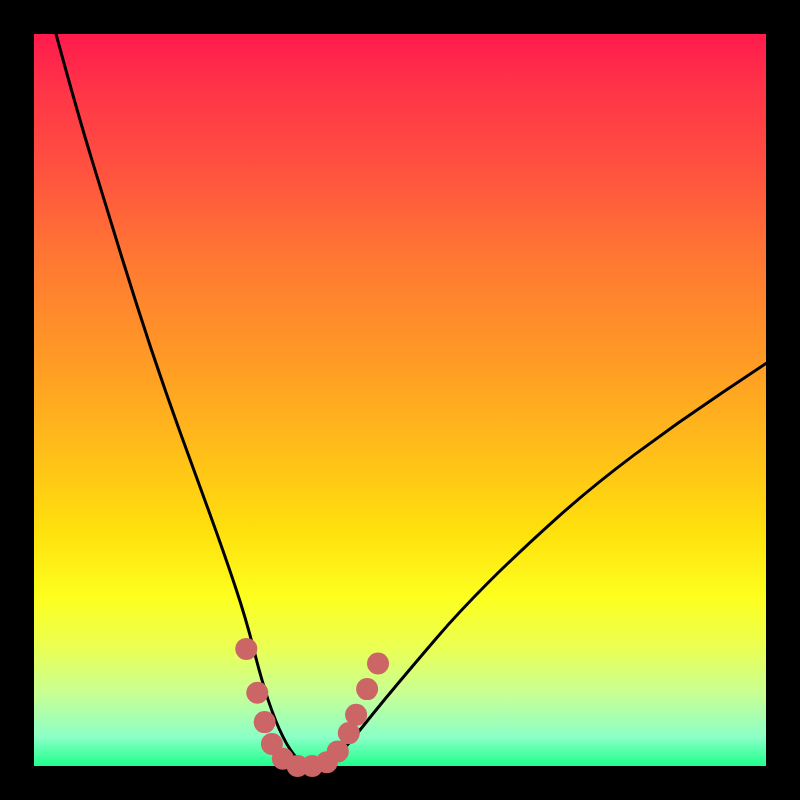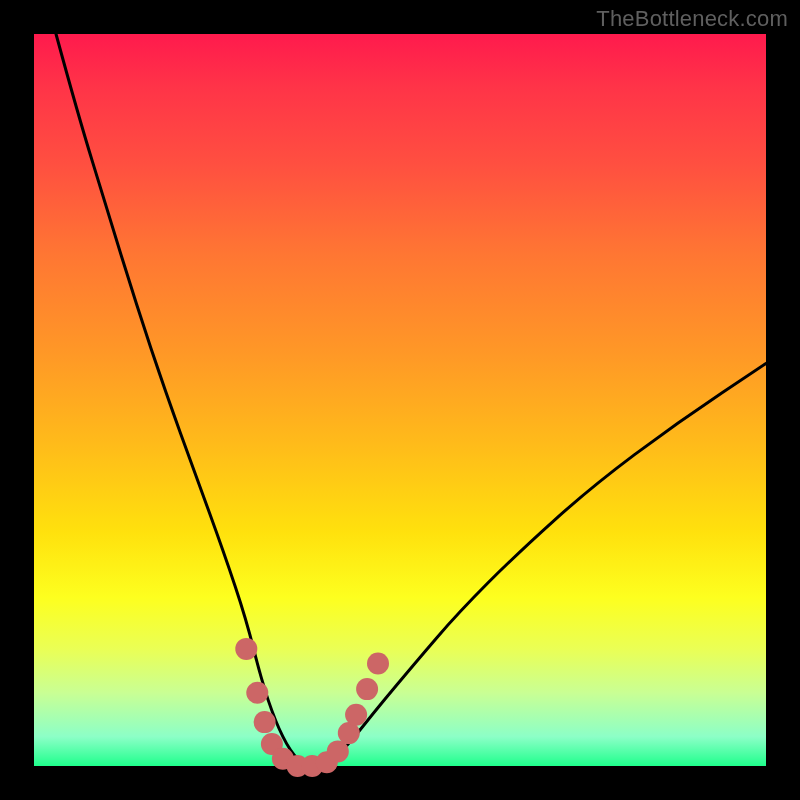--- a/index.html
+++ b/index.html
@@ -75,14 +75,13 @@
           <circle cx="278.2" cy="732.0" r="11" fill="#cc6666"></circle>
           <circle cx="292.8" cy="728.3" r="11" fill="#cc6666"></circle>
           <circle cx="303.8" cy="717.4" r="11" fill="#cc6666"></circle>
           <circle cx="314.8" cy="699.1" r="11" fill="#cc6666"></circle>
           <circle cx="322.1" cy="680.8" r="11" fill="#cc6666"></circle>
           <circle cx="333.1" cy="655.1" r="11" fill="#cc6666"></circle>
           <circle cx="344.0" cy="629.5" r="11" fill="#cc6666"></circle>
         </g>
     </svg>
   </div>
-  <div class="watermark">TheBottleneck.com</div>
 </div>
 
 </body></html>

